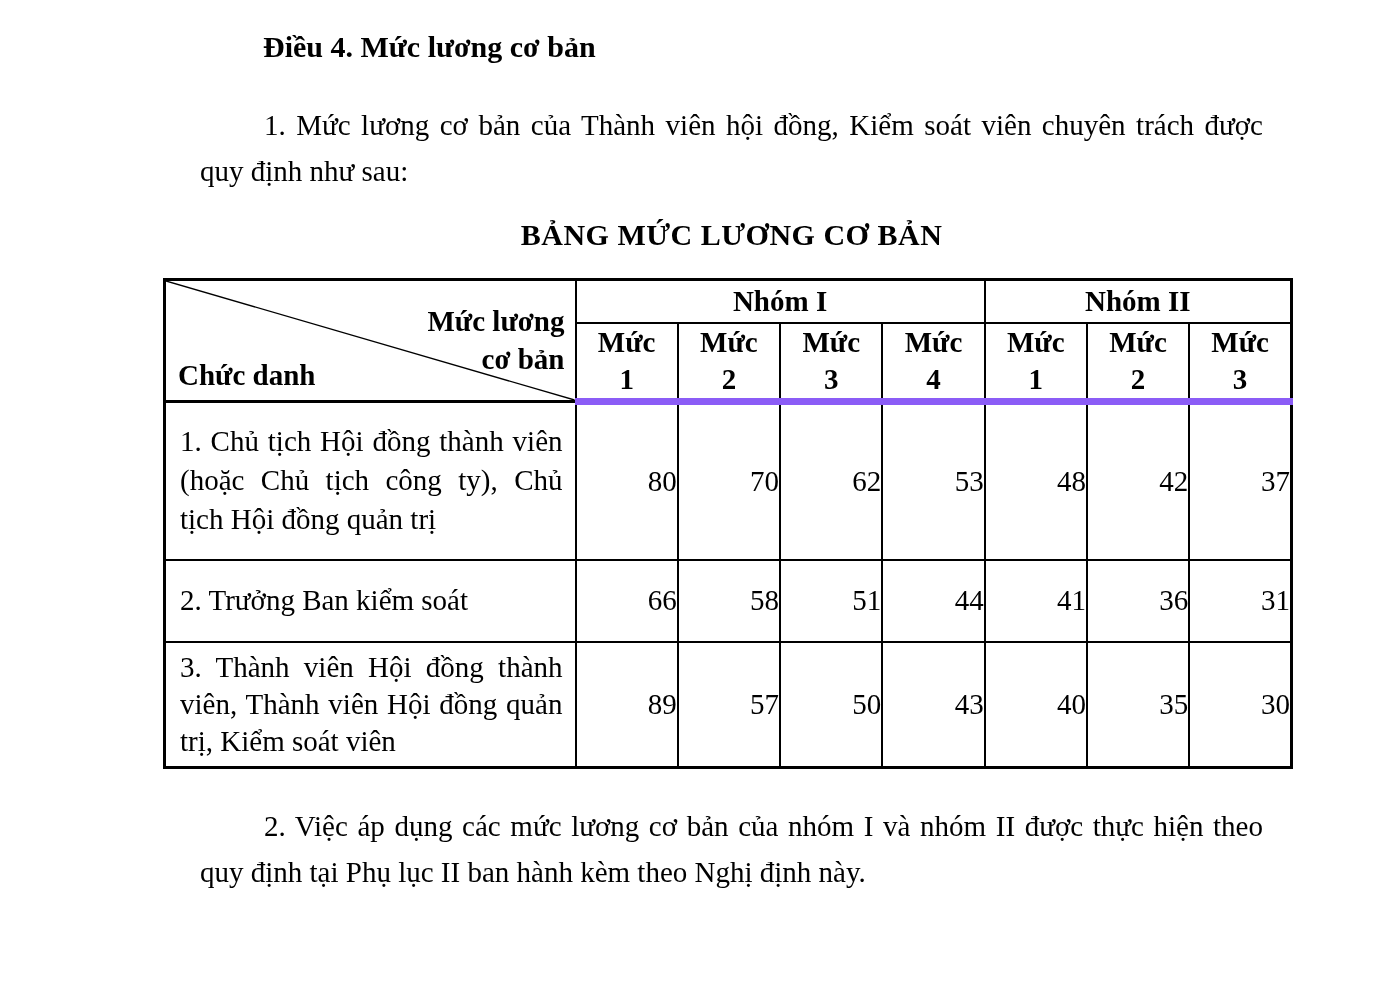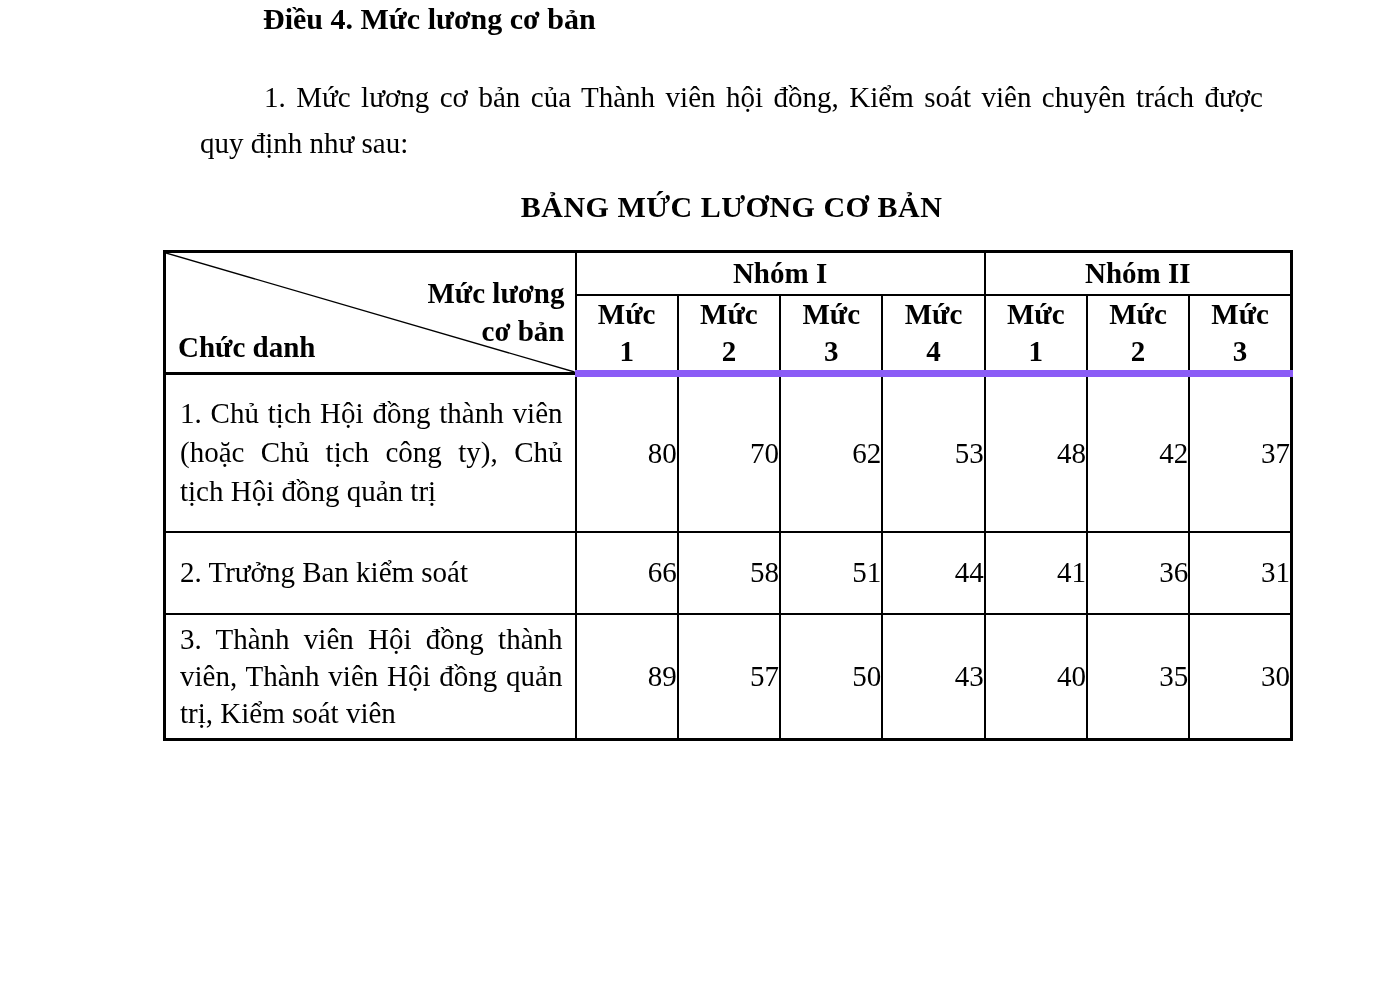--- a/index.html
+++ b/index.html
@@ -5,21 +5,21 @@
   * { box-sizing: border-box; }
   html, body {
     margin: 0; padding: 0;
     width: 1390px; height: 981px;
     background: #ffffff;
     color: #000000;
     font-family: "Liberation Serif", "DejaVu Serif", serif;
     font-size: 29px;
     overflow: hidden;
   }
-  .page { position: relative; width: 1390px; height: 727px; }
+  .page { position: relative; width: 1390px; height: 727px; padding-top: 28px; }
 
   .heading {
     margin: 0 0 0 200px;
     width: 1063px;
     text-indent: 63px;
     font-size: 30px;
     font-weight: bold;
     line-height: 38px;
   }
   .para {
@@ -168,14 +168,15 @@
         <td class="num">57</td>
         <td class="num">50</td>
         <td class="num">43</td>
         <td class="num">40</td>
         <td class="num">35</td>
         <td class="num">30</td>
       </tr>
     </tbody>
   </table>
 
+  <p class="para para2">2. Việc áp dụng các mức lương cơ bản của nhóm I và nhóm II được thực hiện theo quy định tại Phụ lục II ban hành kèm theo Nghị định này.</p>
 
 </div>
 
 </body></html>

